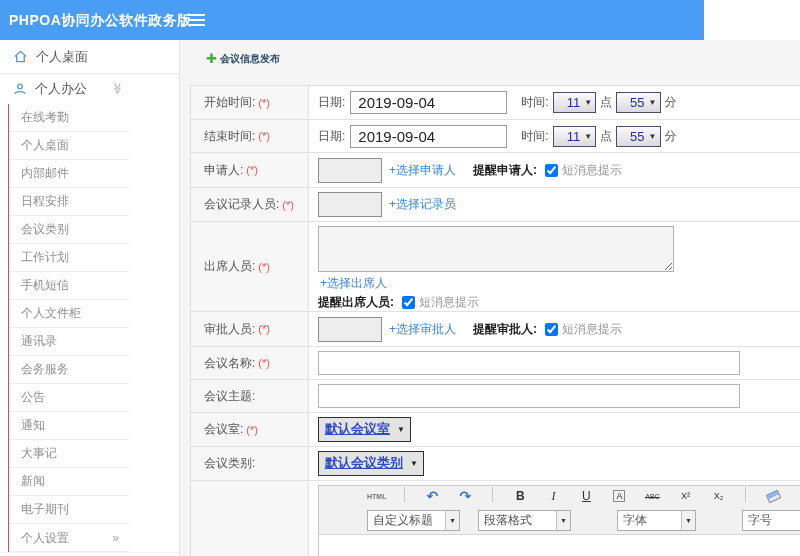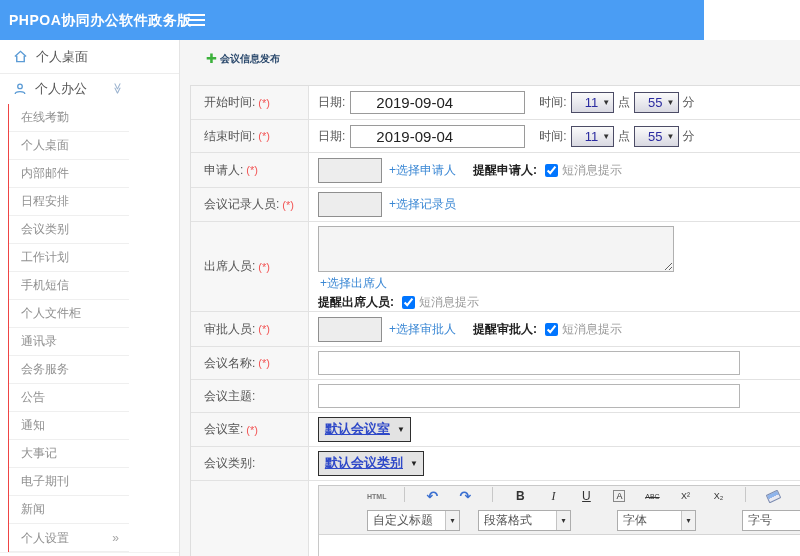--- a/index.html
+++ b/index.html
@@ -31,21 +31,21 @@
   .flabel{width:104px;flex:none;background:#f7f7f7;border-right:1px solid #e2e2e2;display:flex;align-items:center;padding-left:13px;font-size:12px;color:#555;white-space:nowrap;}
   .req{color:#f25555;margin-left:3px;font-size:11px;}
   .fval{flex:1;background:#fff;display:flex;align-items:center;padding-left:9px;font-size:12px;color:#555;}
   .r-time{height:33px;}.r-time2{height:32px;}
   .r-applicant{height:34px;}.r-recorder{height:33px;}
   .r-attendee{height:89px;}
   .r-approver{height:34px;}
   .r-name{height:32px;}.r-subject{height:32px;}
   .r-room{height:33px;}.r-category{height:33px;}
   .r-editor{height:140px;}
-  .date-input{width:148px;height:21px;border:1px solid #9a9a9a;margin-left:5px;font-size:15px;color:#222;padding:0 0 0 25px;font-family:"Liberation Sans","DejaVu Sans",sans-serif;}
+  .date-input{width:148px;height:21px;border:1px solid #9a9a9a;margin-left:5px;font-size:15px;color:#222;padding:0 0 0 7px;font-family:"Liberation Sans","DejaVu Sans",sans-serif;}
   .time-label{margin-left:14px;}
   .mini-select{display:inline-flex;align-items:center;height:19px;border:1px solid #4c4c66;background:linear-gradient(#fbfbfb,#d9d9e2);padding:0 3px 0 13px;margin:0 4px;cursor:pointer;}
   .mini-select .num{color:#2b2ba0;font-size:13px;}
   .mini-select .ms-caret{color:#333;font-size:8px;margin-left:4px;}
   .small-input{width:58px;height:21px;background:#ededed;border:1px solid #8f8f8f;}
   .blue-link{color:#3a87d4;margin-left:7px;cursor:pointer;text-decoration:none;font-size:12px;}
   .remind{font-weight:bold;color:#222;margin-left:17px;}
   .fval input[type=checkbox]{margin:0 4px 0 8px;width:13px;height:13px;}
   .gray{color:#999;}
   .attendee-cell{flex-direction:column;align-items:flex-start;justify-content:center;padding-top:2px;}
@@ -139,22 +139,22 @@
       <div class="sub-item">日程安排</div>
       <div class="sub-item">会议类别</div>
       <div class="sub-item">工作计划</div>
       <div class="sub-item">手机短信</div>
       <div class="sub-item">个人文件柜</div>
       <div class="sub-item">通讯录</div>
       <div class="sub-item">会务服务</div>
       <div class="sub-item">公告</div>
       <div class="sub-item">通知</div>
       <div class="sub-item">大事记</div>
+      <div class="sub-item">新闻</div>
       <div class="sub-item">电子期刊</div>
-      <div class="sub-item">新闻</div>
     </div>
   <div class="sub-list">
     <div class="sub-item settings">
       <span>个人设置</span>
       <span class="chev-right">»</span>
     </div>
   </div>
   <div class="side-bottom">
     
     

